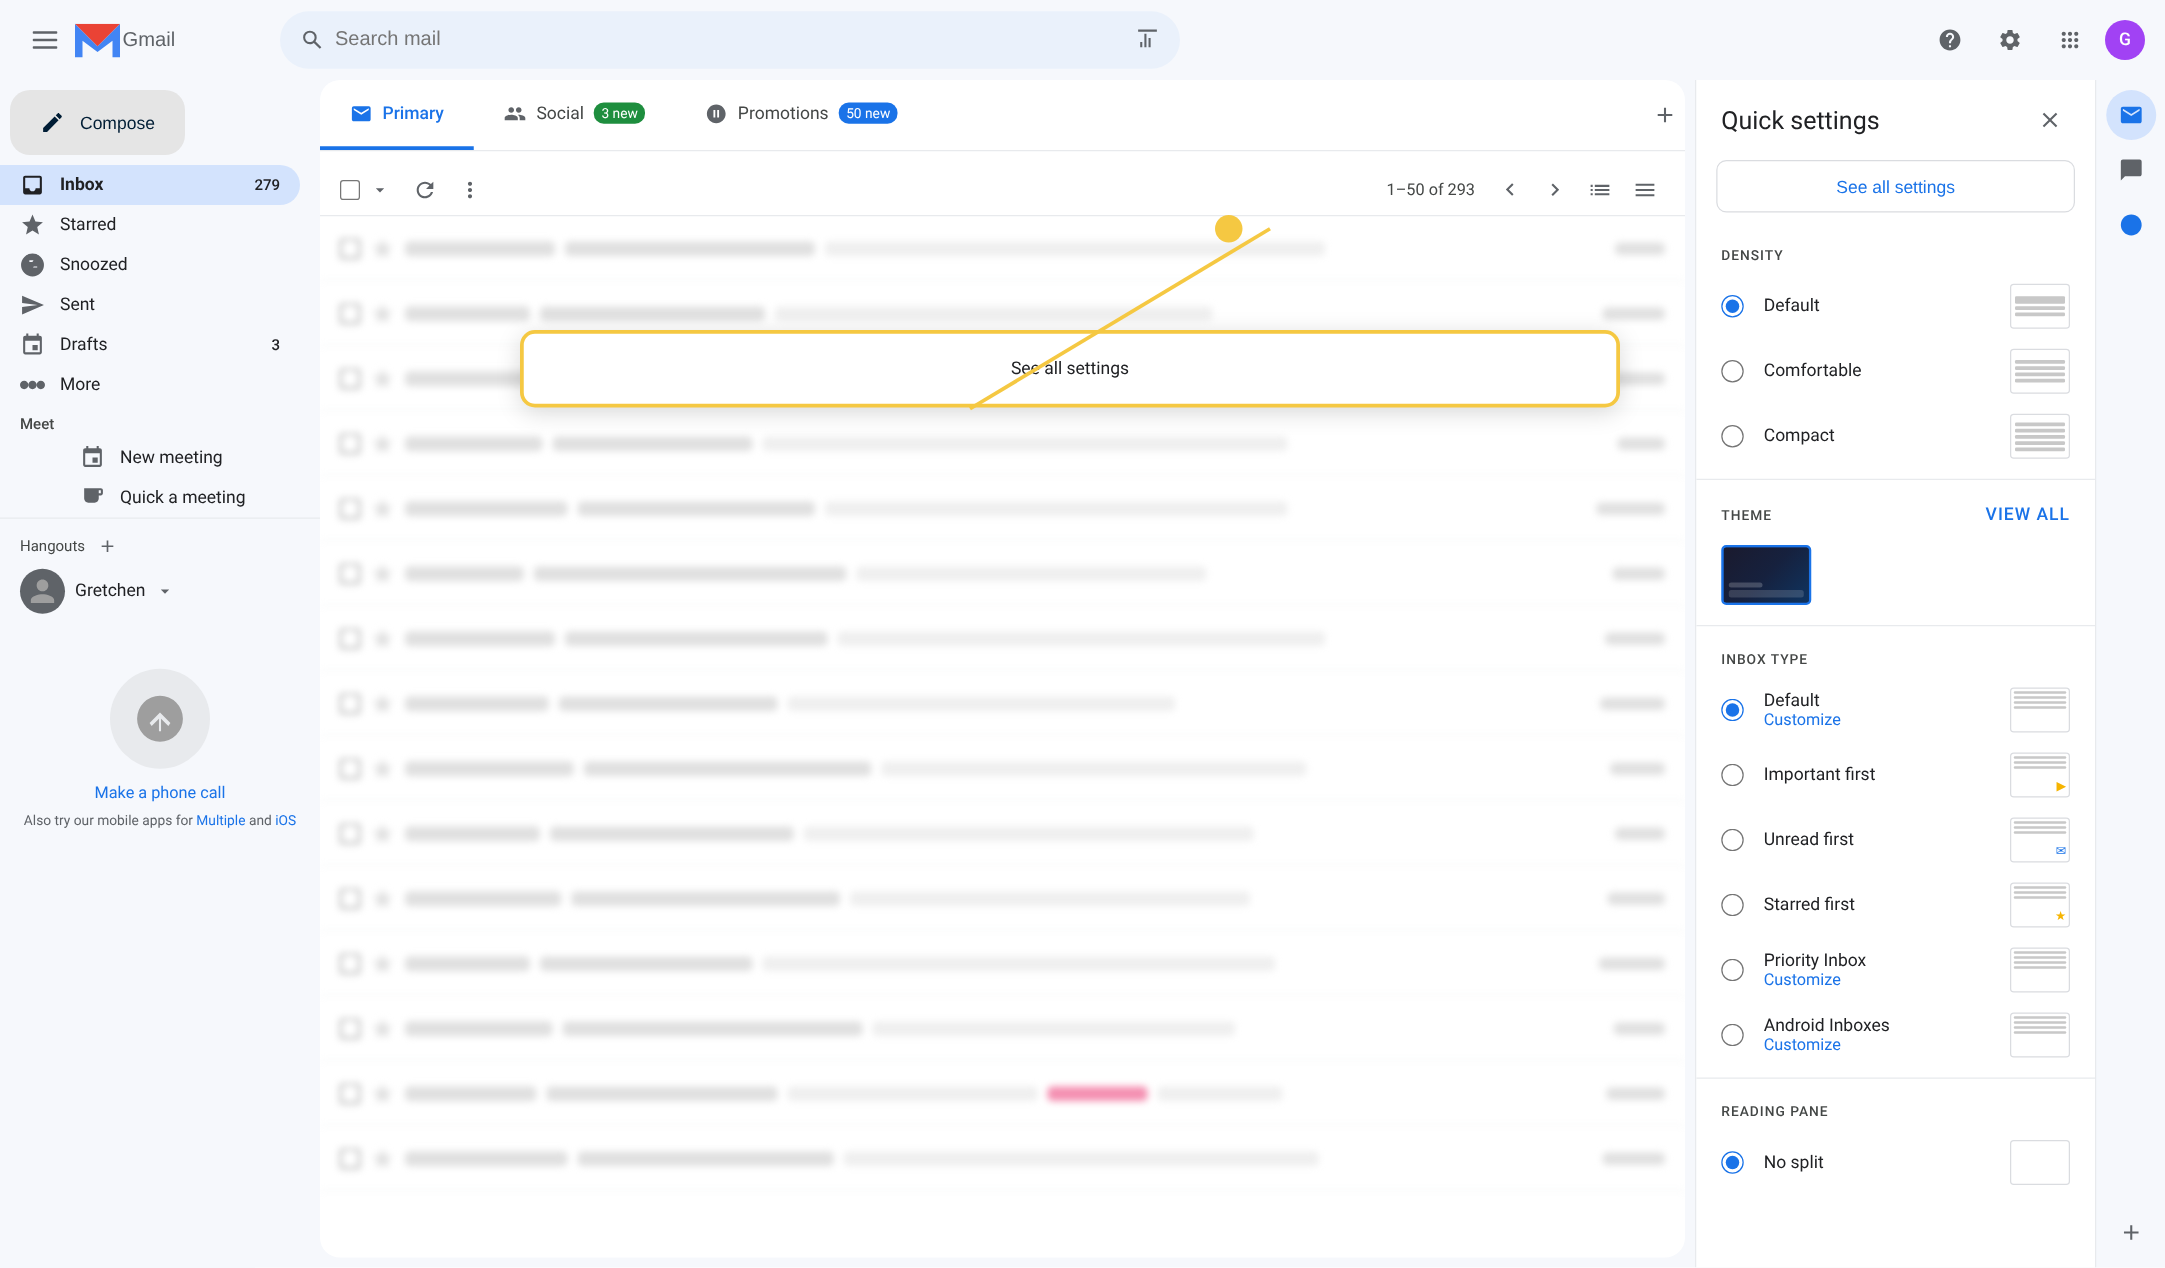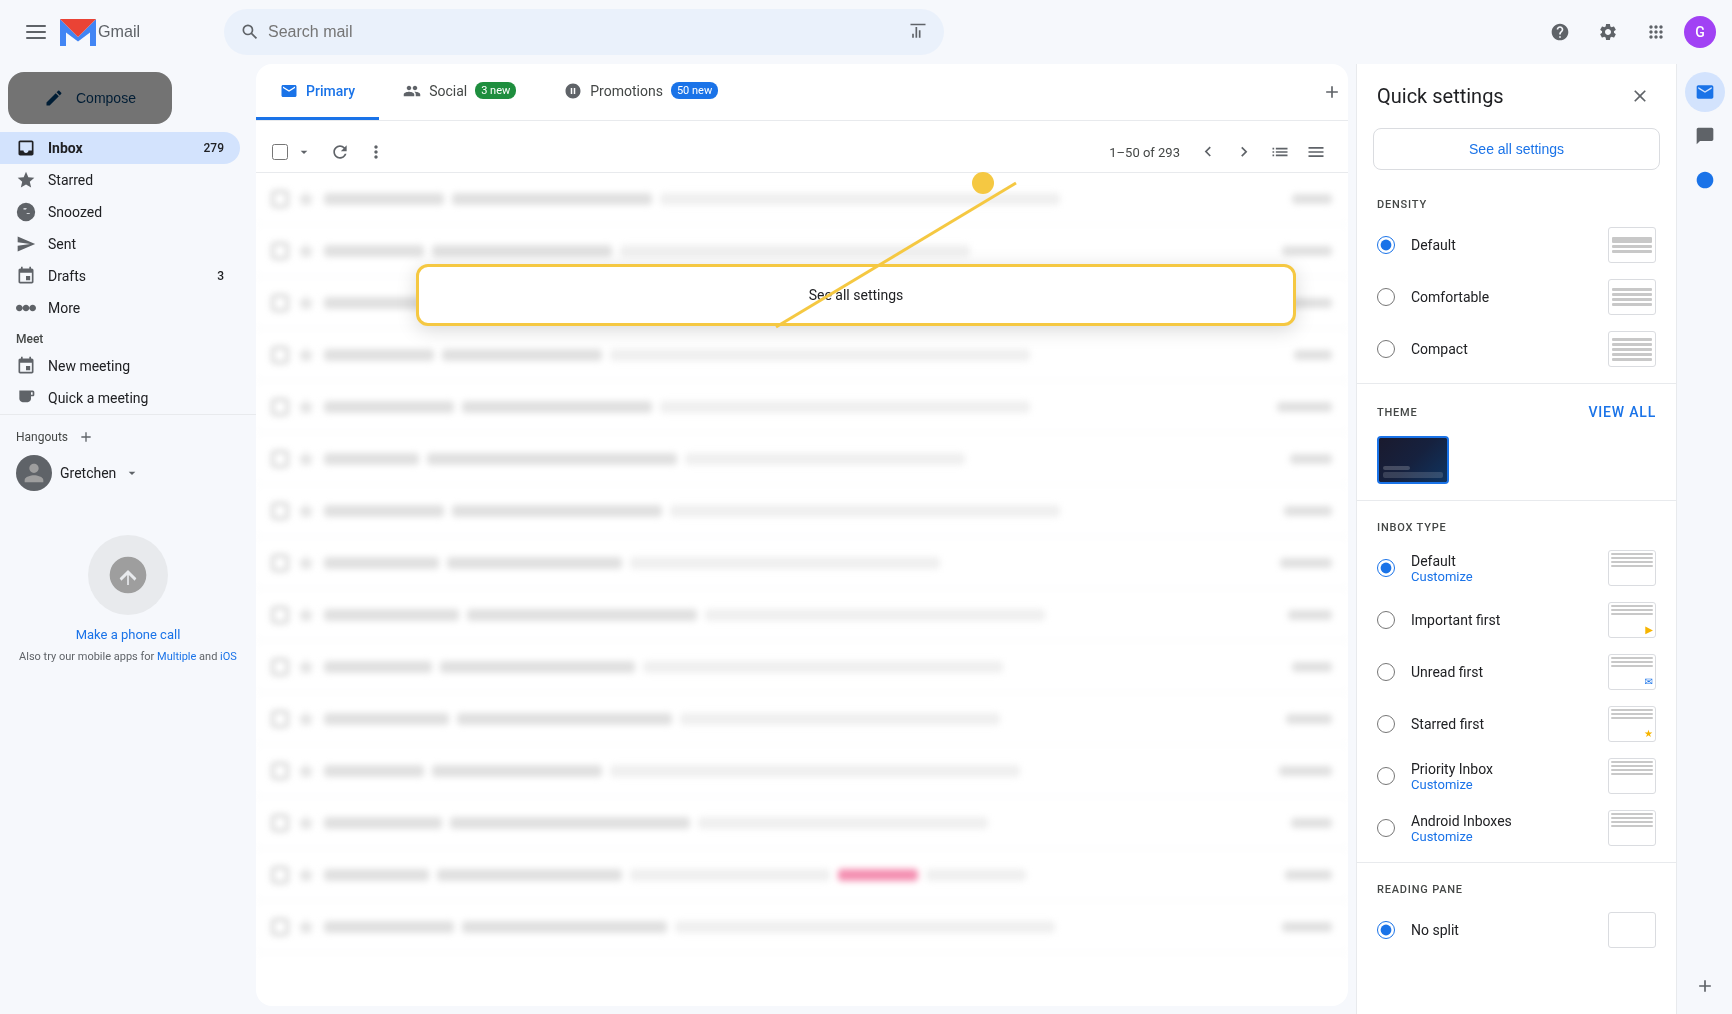--- a/index.html
+++ b/index.html
@@ -14,26 +14,26 @@
     .search-input { border: none; background: transparent; font-size: 16px; flex: 1; outline: none; color: #202124; }
     .topbar-actions { display: flex; align-items: center; gap: 8px; margin-left: auto; }
     .icon-btn { width: 40px; height: 40px; display: flex; align-items: center; justify-content: center; border-radius: 50%; cursor: pointer; border: none; background: transparent; }
     .avatar { width: 32px; height: 32px; border-radius: 50%; background: #a142f4; display: flex; align-items: center; justify-content: center; color: white; font-size: 14px; font-weight: 500; cursor: pointer; }
 
     
     .app-body { display: flex; height: calc(100vh - 64px); }
 
     
     .sidebar { width: 256px; flex-shrink: 0; overflow-y: auto; padding: 8px 0; background: #f6f8fc; }
-    .compose-btn { display: flex; align-items: center; gap: 12px; margin: 0 8px 8px 8px; padding: 16px 36px; background: #737373; border-radius: 16px; cursor: pointer; font-size: 14px; font-weight: 500; color: #001d35; border: none; }
+    .compose-btn { display: flex; align-items: center; gap: 12px; margin: 0 8px 8px 8px; padding: 16px 24px; background: #e5e5e5; border-radius: 16px; cursor: pointer; font-size: 14px; font-weight: 500; color: #001d35; border: none; }
     .nav-item { display: flex; align-items: center; gap: 12px; padding: 0 16px; height: 32px; border-radius: 0 16px 16px 0; margin-right: 16px; cursor: pointer; font-size: 14px; }
     .nav-item.active { background: #d3e3fd; font-weight: 700; }
     .nav-item .badge { margin-left: auto; font-size: 12px; font-weight: 500; color: #202124; }
     .nav-section { font-size: 12px; color: #444746; font-weight: 500; padding: 8px 16px 4px; }
-    .meet-item { display: flex; align-items: center; gap: 12px; padding: 0 16px; height: 32px; cursor: pointer; font-size: 14px; border-radius: 0 16px 16px 0; margin-right: 16px; }
+    .meet-item { display: flex; align-items: center; gap: 12px; padding: 0 16px; height: 32px; cursor: pointer; font-size: 14px; border-radius: 0 16px 16px 0; margin-right: 16px; margin-left: 48px; }
     .hangouts-section { padding: 8px 0; border-top: 1px solid #e8eaed; }
     .hangouts-title { display: flex; align-items: center; gap: 8px; padding: 4px 16px; font-size: 12px; color: #444746; }
     .hangout-user { display: flex; align-items: center; gap: 8px; padding: 4px 16px; cursor: pointer; }
     .hangout-avatar { width: 36px; height: 36px; border-radius: 50%; background: #5f6368; overflow: hidden; display: flex; align-items: center; justify-content: center; }
     .phone-illustration { width: 80px; height: 80px; background: #e8eaed; border-radius: 50%; margin: 16px auto 8px; display: flex; align-items: center; justify-content: center; }
     .phone-link { color: #1a73e8; text-decoration: none; font-size: 13px; display: block; text-align: center; padding: 4px 16px; }
     .phone-text { font-size: 11px; color: #5f6368; text-align: center; padding: 4px 16px; }
     .footer-link { color: #1a73e8; font-size: 11px; text-decoration: none; }
 
     

